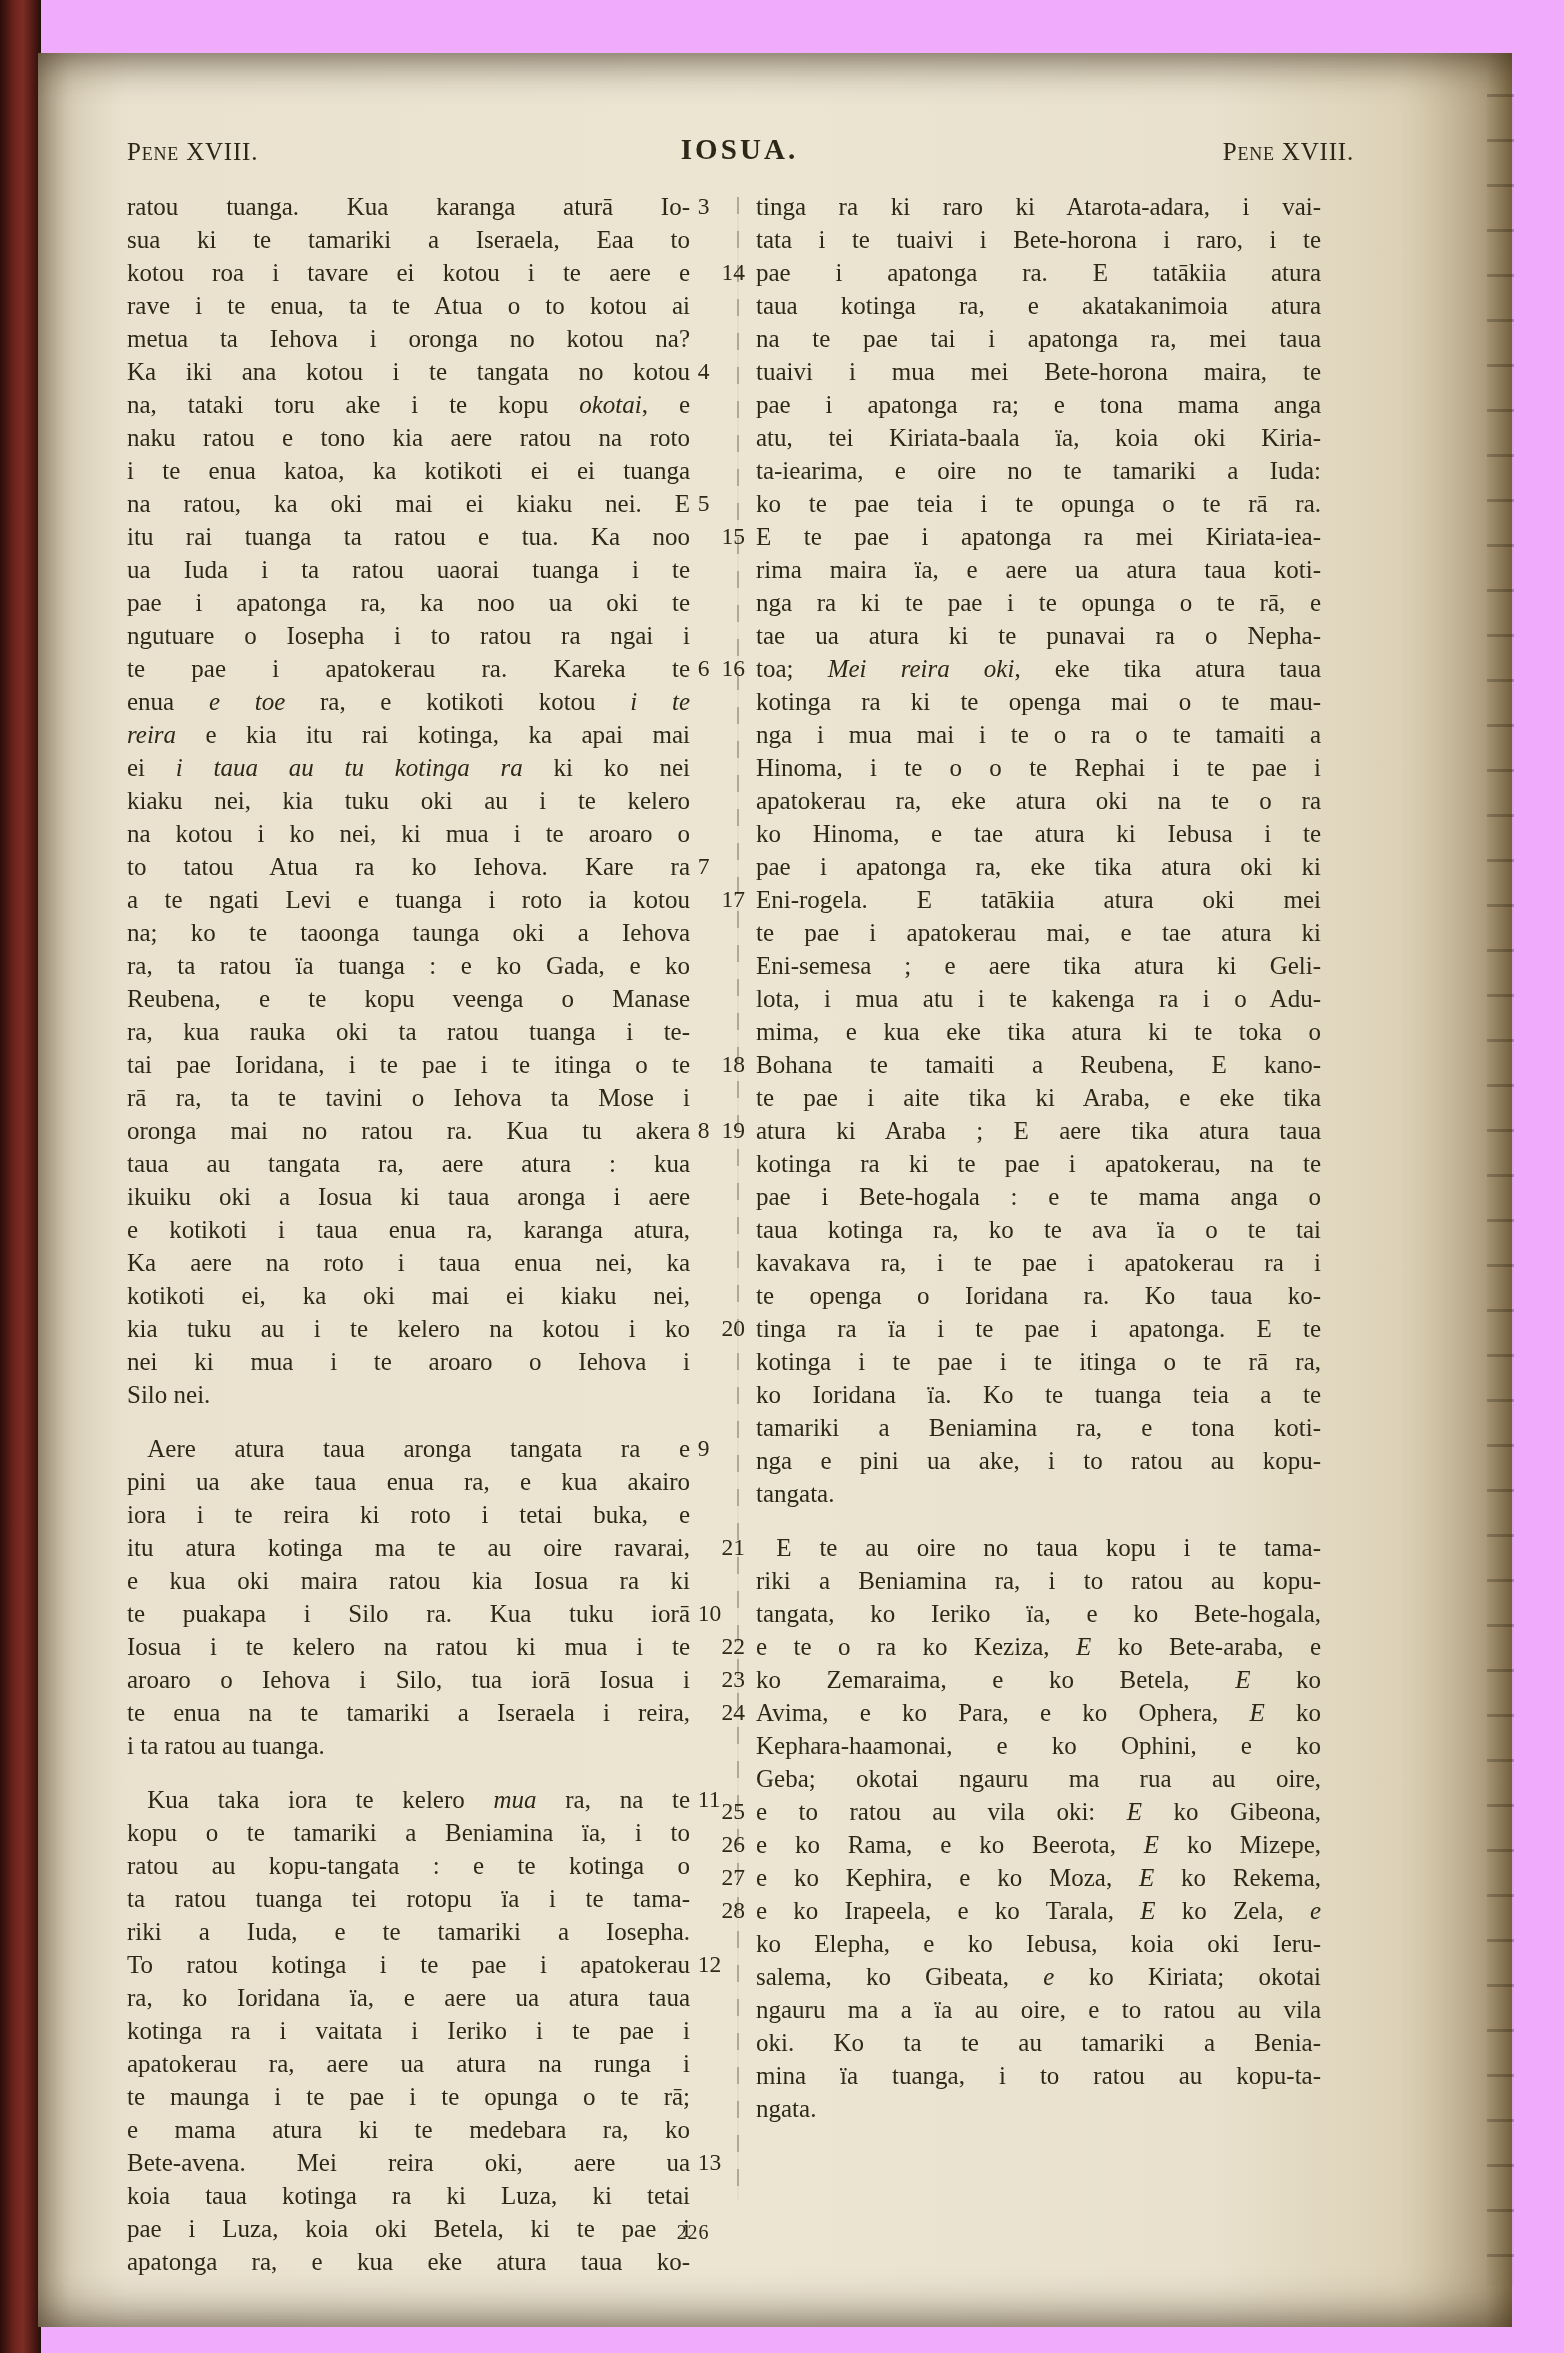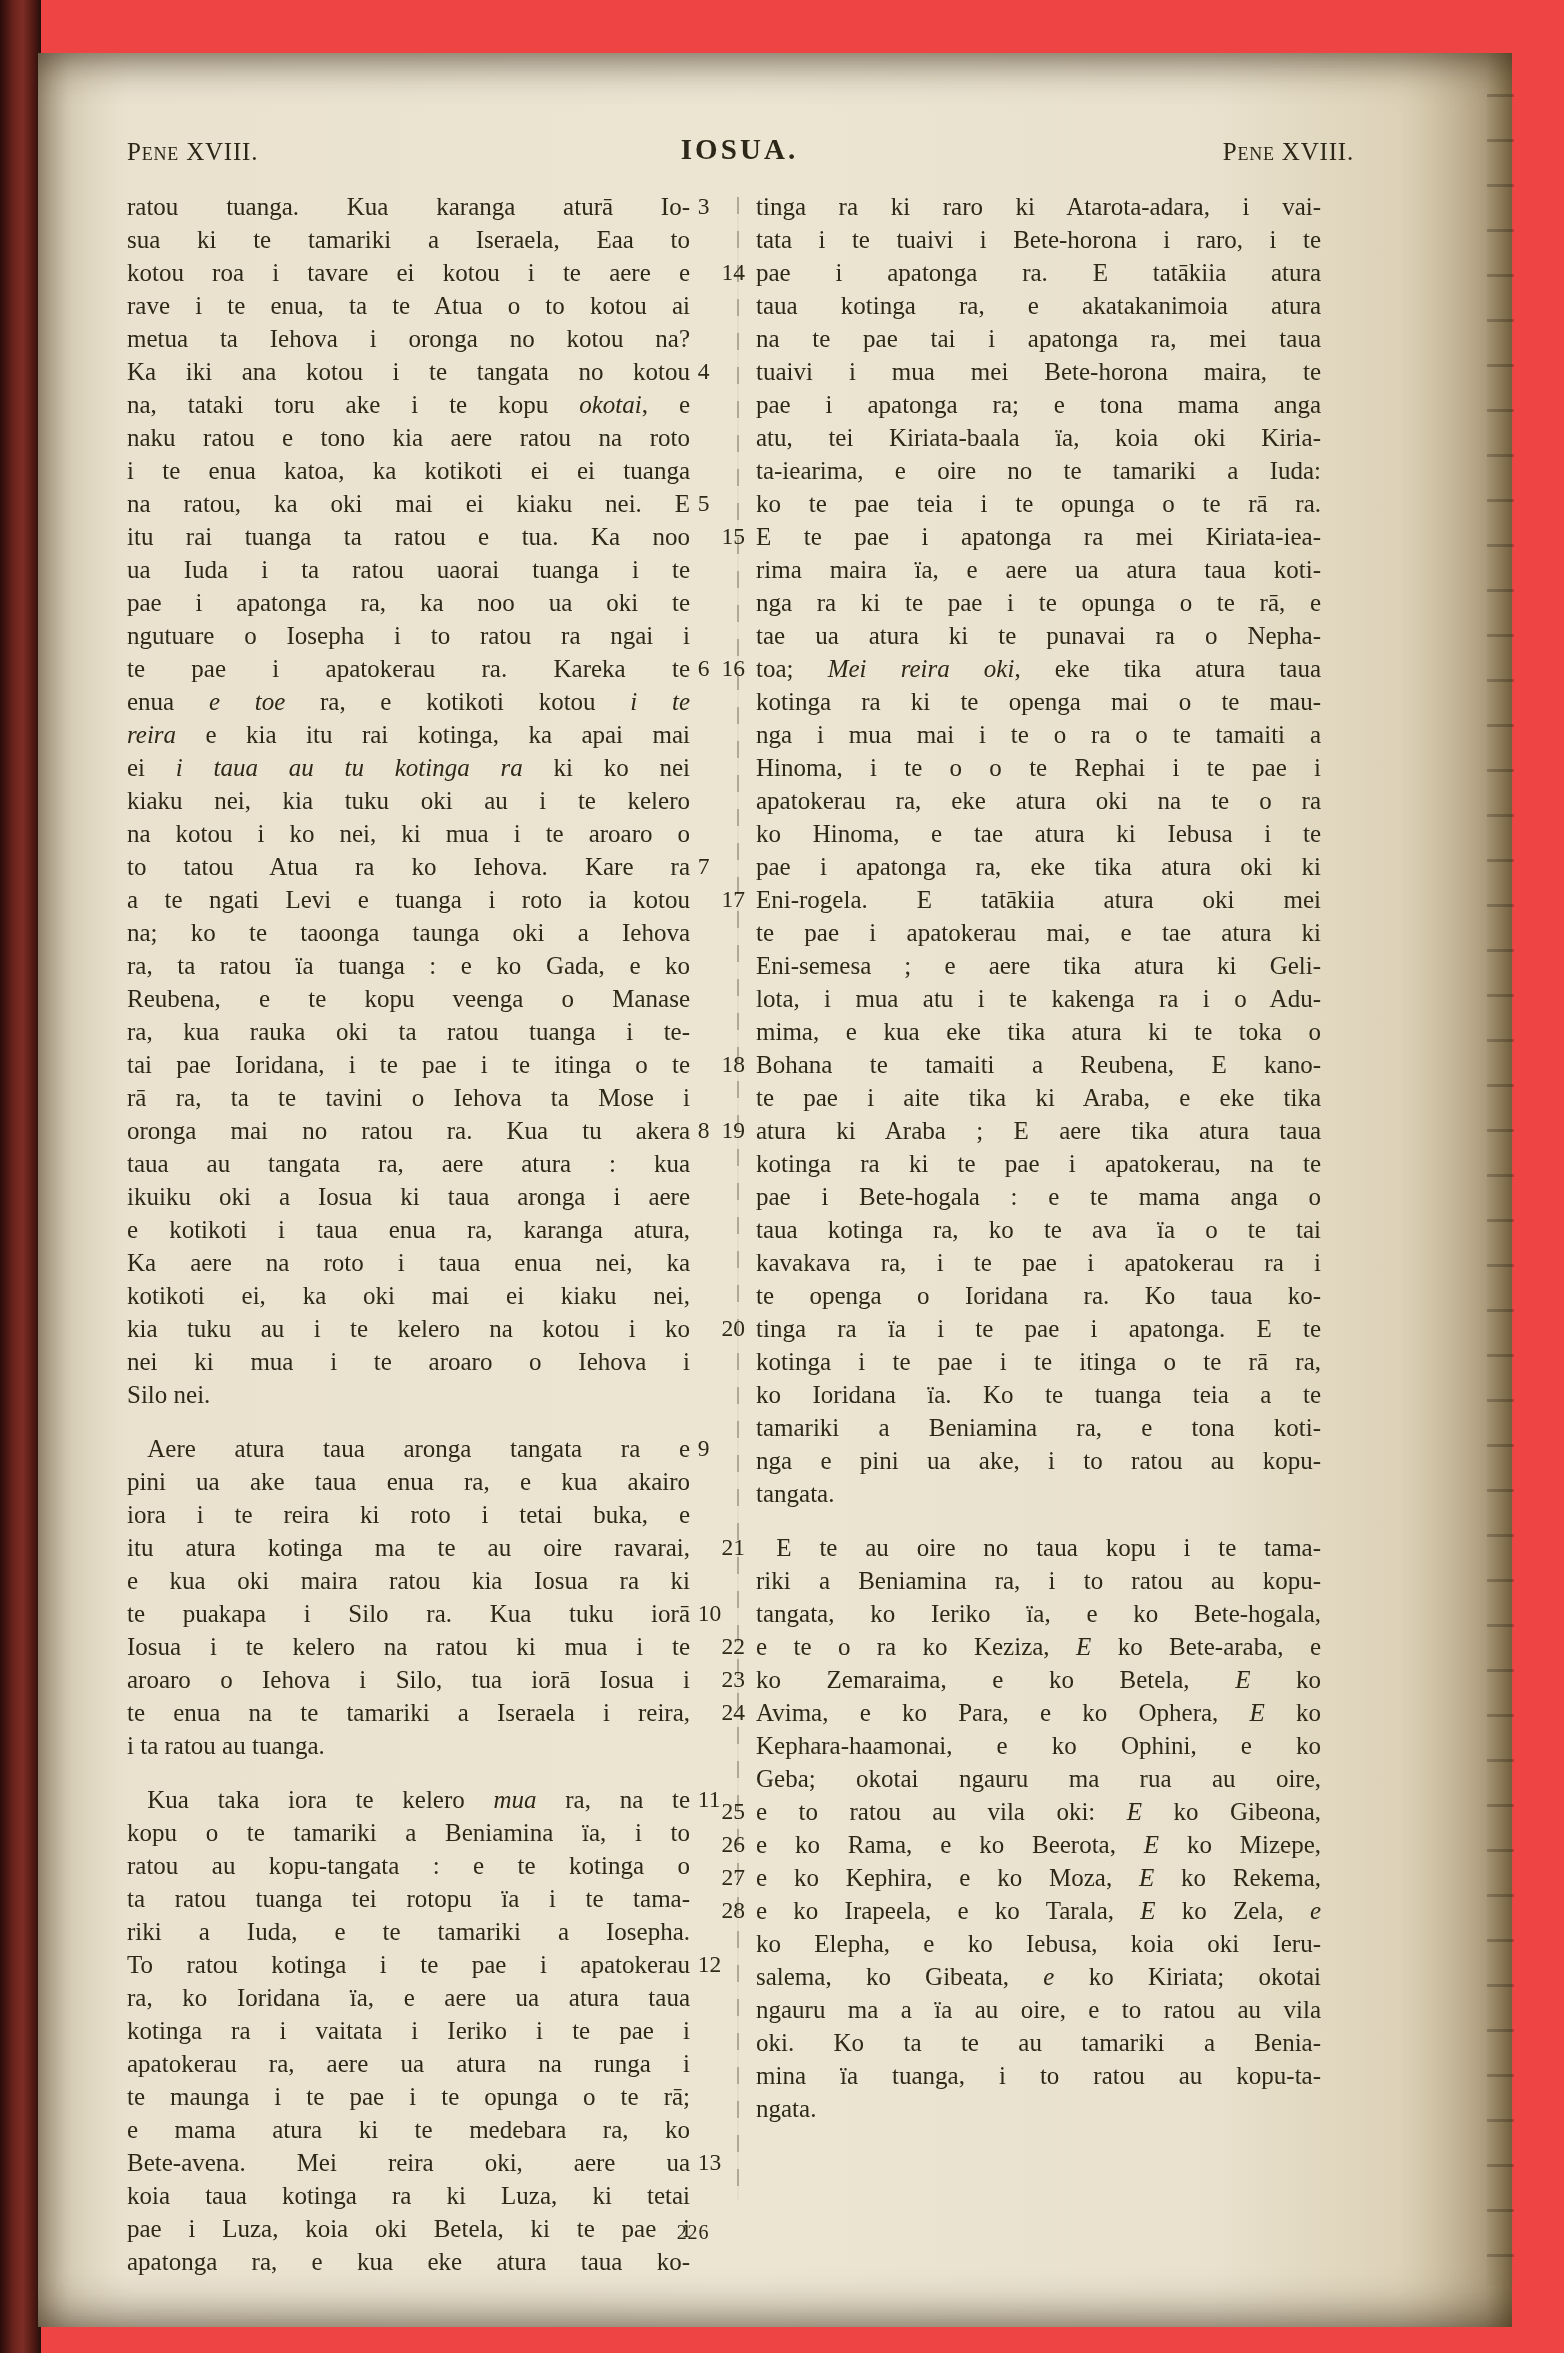--- a/index.html
+++ b/index.html
@@ -1,16 +1,16 @@
 <!DOCTYPE html>
 <html style="font-size:12.5px"><head>
 <meta charset="utf-8">
 <style>
   html,body{margin:0;padding:0;background:#120d08;}
-  .scene{position:relative;width:1565px;height:2354px;overflow:hidden;background:#ef4444;
+  .scene{position:relative;width:1565px;height:2354px;overflow:hidden;background:#f0abfc;
          font-family:"Liberation Serif","DejaVu Serif",serif;}
   .binding{position:absolute;left:0;top:0;width:41px;height:100%;
            background:linear-gradient(to right,#2a0c09 0%,#6e241e 35%,#7c2d25 55%,#4a1712 85%,#20100a 100%);}
   .paper{position:absolute;left:38px;top:53px;width:1474px;height:2274px;
          background:linear-gradient(to right,#c9bda3 0px,#e2d9c2 31px,#eae2cf 94px,#ece5d2 704px,
                     #e9e1cd 1174px,#ddd2b8 1362px,#c4b697 1448px,#a08f68 1474px);
          box-shadow: inset 0 20.3px 38px -14px rgba(40,25,10,.55),
                      inset 0 -23.5px 43px -17px rgba(40,25,10,.5),
                      inset 43px 0 63px -31px rgba(60,35,15,.30),
                      inset -59px 0 74px -31px rgba(90,65,30,.40);}

